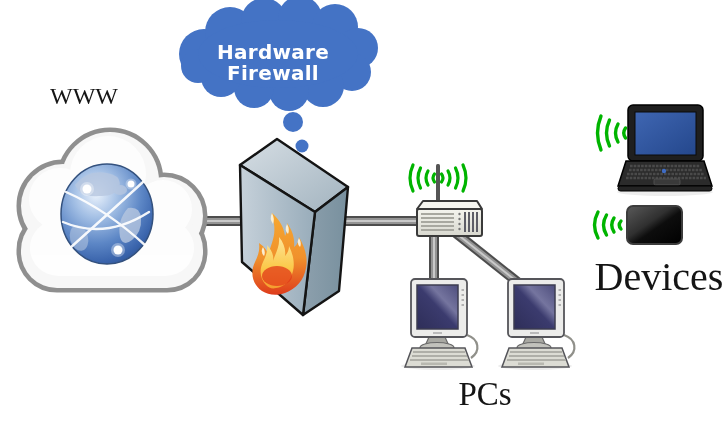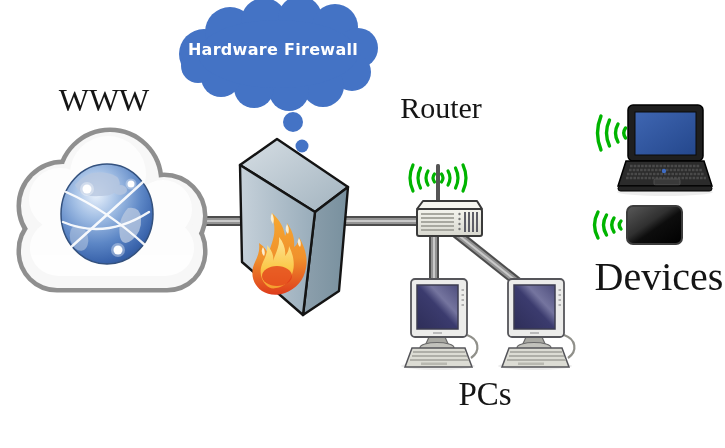--- a/index.html
+++ b/index.html
@@ -6,26 +6,26 @@
   .stage{
     position:relative;width:725px;height:448px;background:#ffffff;
     font-family:"Liberation Sans",sans-serif;overflow:hidden;
   }
   .stage svg{position:absolute;left:0;top:0;}
   .lbl{
     position:absolute;text-align:center;color:#151515;
     font-family:"Liberation Serif","DejaVu Serif",serif;
     line-height:1.05;user-select:none;
   }
-  .lbl-www{left:40px;top:84px;width:128px;font-size:32px;}
+  .lbl-www{left:20px;top:84px;width:128px;font-size:24px;}
   .lbl-router{left:382px;top:92px;width:118px;font-size:30px;}
   .lbl-pcs{left:432px;top:377px;width:106px;font-size:33px;}
   .lbl-devices{left:592px;top:256px;width:134px;font-size:40px;}
   .lbl-bubble{
-    left:183px;top:42px;width:180px;font-size:16px;font-weight:700;
+    left:183px;top:42px;width:180px;font-size:20px;font-weight:700;
     font-family:"DejaVu Sans",sans-serif;color:#ffffff;letter-spacing:.3px;
   }
 </style>
 </head>
 <body>
 
 <div class="stage">
 
 <svg width="725" height="448" viewBox="0 0 725 448">
   <defs>
@@ -273,17 +273,16 @@
       <path d="M 598,212 Q 591,225 598,238"></path>
           <path d="M 606.5,215 Q 600.5,225 606.5,235"></path>
       <path d="M 614,218 Q 609.5,225 614,232"></path>
           <path d="M 621,221 Q 617.5,225 621,229"></path>
     </g>
   </g>
 </svg>
 
 <div class="lbl lbl-bubble">Hardware Firewall</div>
 <div class="lbl lbl-www">WWW</div>
-<div class="lbl lbl-router">Router</div>
 <div class="lbl lbl-pcs">PCs</div>
 <div class="lbl lbl-devices">Devices</div>
 
 </div>
 
 </body></html>

